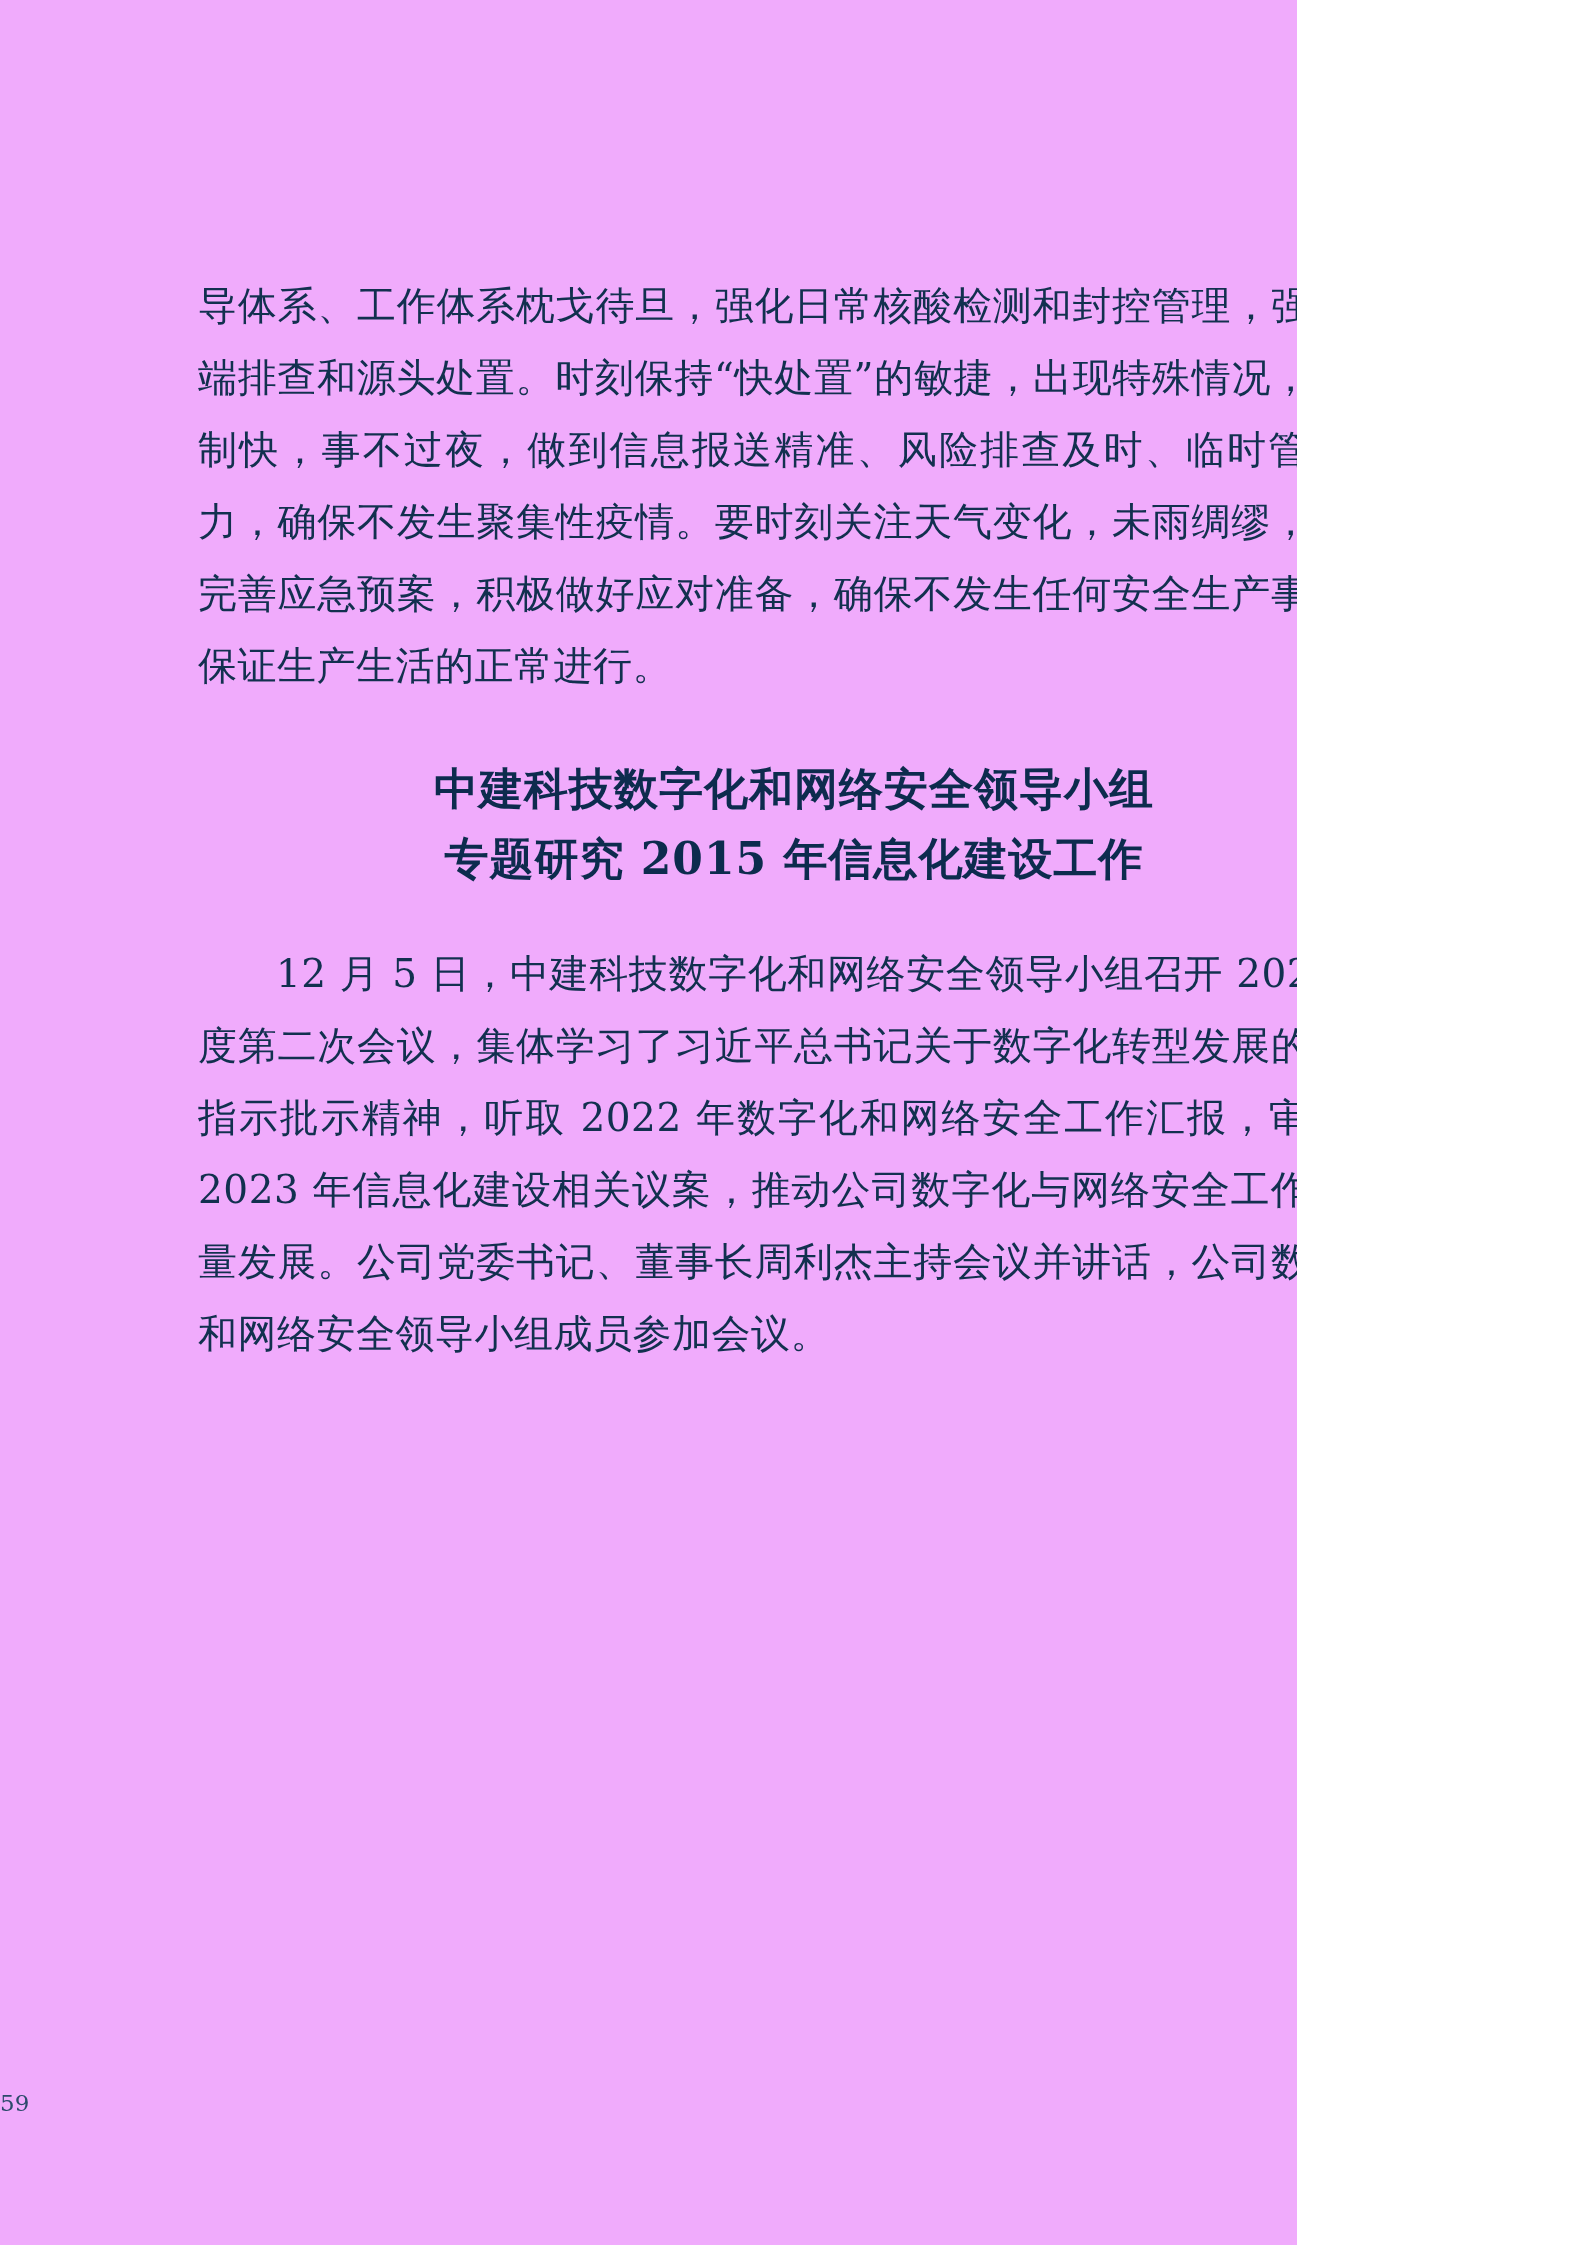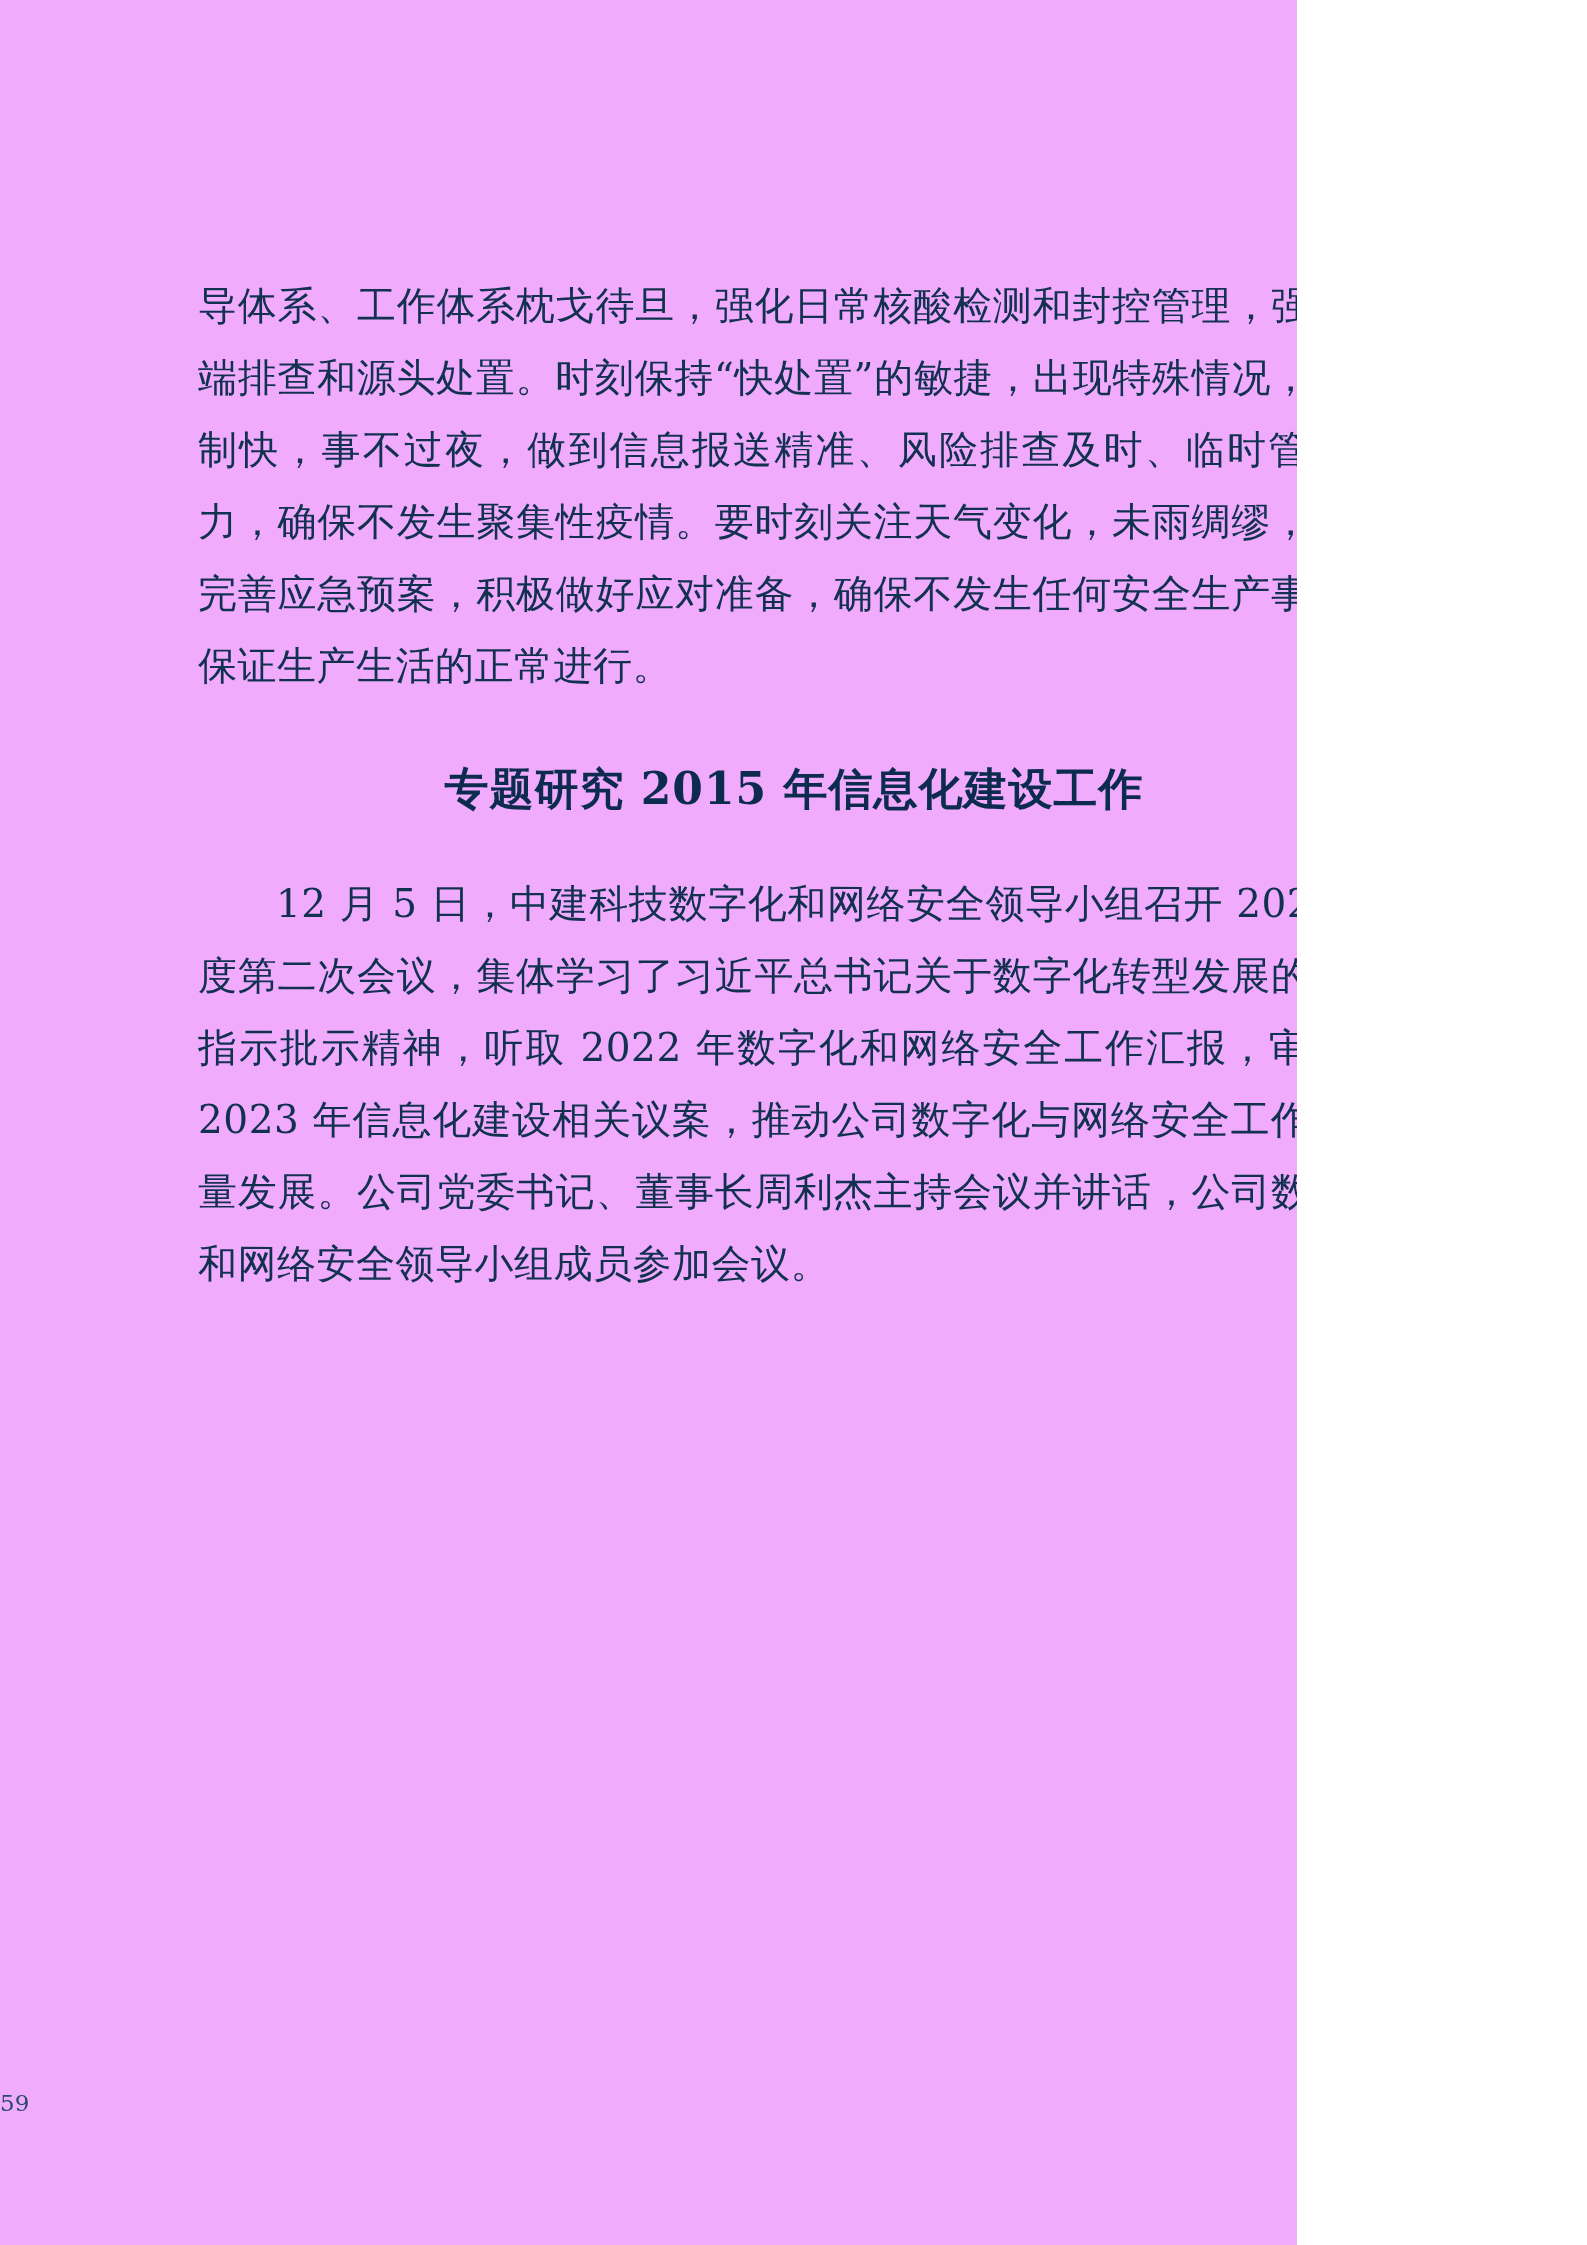--- a/index.html
+++ b/index.html
@@ -63,20 +63,21 @@
 </head>
 <body>
 
 <div class="page">
 
   <div class="content">
 
     <p class="para">导体系、工作体系枕戈待旦，强化日常核酸检测和封控管理，强化前端排查和源头处置。时刻保持“快处置”的敏捷，出现特殊情况，以快制快，事不过夜，做到信息报送精准、风险排查及时、临时管控有力，确保不发生聚集性疫情。要时刻关注天气变化，未雨绸缪，快速完善应急预案，积极做好应对准备，确保不发生任何安全生产事故，保证生产生活的正常进行。</p>
 
     <div class="title-block">
+      <div class="doc-title">中建科技数字化和网络安全领导小组</div>
       <div class="doc-title">专题研究 2015 年信息化建设工作</div>
     </div>
 
     <p class="para indent">12 月 5 日，中建科技数字化和网络安全领导小组召开 2022 年度第二次会议，集体学习了习近平总书记关于数字化转型发展的重要指示批示精神，听取 2022 年数字化和网络安全工作汇报，审议了 2023 年信息化建设相关议案，推动公司数字化与网络安全工作高质量发展。公司党委书记、董事长周利杰主持会议并讲话，公司数字化和网络安全领导小组成员参加会议。</p>
 
 
   </div>
 
   <div class="page-number">59</div>
 

